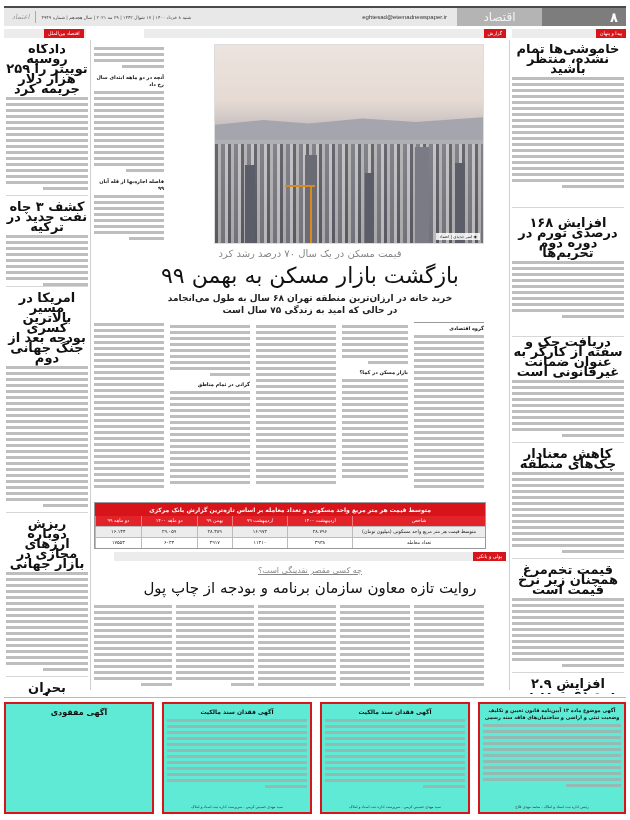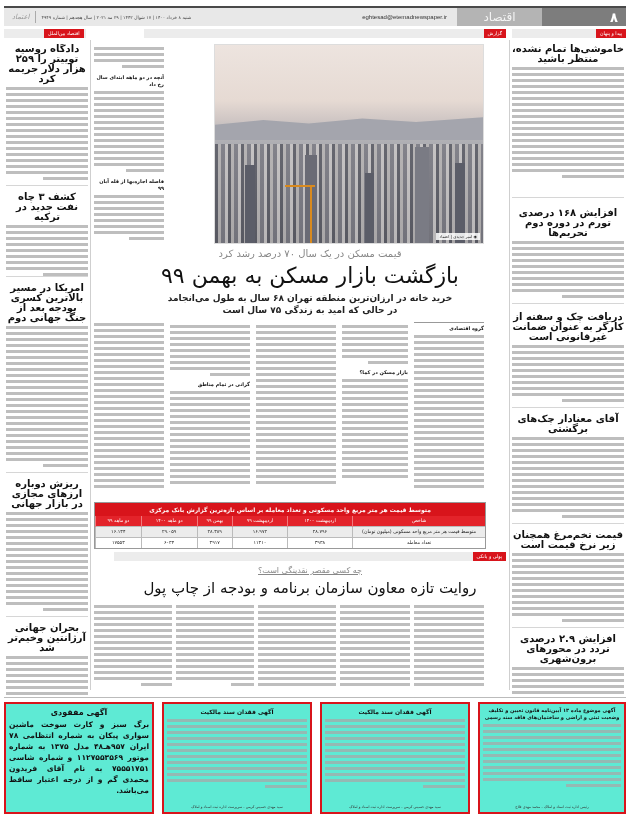--- a/index.html
+++ b/index.html
@@ -20,21 +20,21 @@
   .secbar { position: absolute; height: 9px; background: #ececec; }
   .sectag { position: absolute; height: 9px; background: #d8141b; color: #fff; font-size: 4.8px; line-height: 9px; padding: 0 4px; }
 
   .col { position: absolute; overflow: hidden; }
   .vrule { position: absolute; width: 1px; background: #cfcfcf; }
   .hrule { position: absolute; height: 1px; background: #cfcfcf; }
   .txtlines { display: block; }
   .txtlines span { display: block; height: 3px; background: #a8a8a8; margin: 3px 0 0 0; opacity: .75; }
 
   .hd { font-weight: bold; color: #111; text-align: center; }
-  .hd-sm { font-size: 10px; line-height: 10px; }
+  .hd-sm { font-size: 13px; line-height: 10px; }
   .hd-xs { font-size: 5px; line-height: 7px; text-align: right; }
 
   
   .photo { position: absolute; overflow: hidden; border: 1px solid #ddd;
     background: linear-gradient(180deg, #ede4df 0%, #e6dad3 28%, #cfc6c4 38%, #b9b7ba 44%, #a9aab0 52%, #9a9ba3 100%); }
   .photo .mtn { position: absolute; left: 0; right: 0; top: 34%; height: 14%; background: #a4a5ad; clip-path: polygon(0 45%, 18% 28%, 35% 40%, 55% 22%, 75% 35%, 100% 18%, 100% 100%, 0 100%); }
   .photo .city { position: absolute; left: 0; right: 0; bottom: 0; top: 50%; background:
       repeating-linear-gradient(90deg, rgba(70,70,78,.55) 0 3px, rgba(210,205,200,.6) 3px 6px, rgba(120,118,125,.5) 6px 10px, rgba(235,230,225,.6) 10px 13px),
       linear-gradient(180deg, #8d8f98, #6c6e78); }
   .photo .tower { position: absolute; bottom: 0; background: #5b5d68; }
@@ -101,21 +101,21 @@
         <span></span>
         <span></span>
         <span></span>
         <span></span>
         <span></span>
         <span></span>
         <span></span>
         <span style="width: 55%;"></span>
       </div>
     </div>
-    <div style="margin-bottom: 8px; padding-bottom: 5px; border-bottom: 1px solid rgb(214, 214, 214);">
+    <div style="margin-bottom: 0; padding-bottom: 18px; border-bottom: 1px solid rgb(214, 214, 214);">
       <div class="hd hd-sm">افزایش ۱۶۸ درصدی تورم در دوره دوم تحریم‌ها</div>
       <div class="txtlines">
         <span></span>
         <span></span>
         <span></span>
         <span></span>
         <span></span>
         <span></span>
         <span></span>
         <span></span>
@@ -132,21 +132,21 @@
         <span></span>
         <span></span>
         <span></span>
         <span></span>
         <span></span>
         <span></span>
         <span style="width: 55%;"></span>
       </div>
     </div>
     <div style="margin-bottom: 6px; padding-bottom: 5px; border-bottom: 1px solid rgb(214, 214, 214);">
-      <div class="hd hd-sm">آقای معنادار چک‌های برگشتی</div>
+      <div class="hd hd-sm">کاهش معنادار چک‌های منطقه</div>
       <div class="txtlines">
         <span></span>
         <span></span>
         <span></span>
         <span></span>
         <span></span>
         <span></span>
         <span></span>
         <span></span>
         <span></span>
@@ -640,21 +640,20 @@
       <span></span>
       <span></span>
       <span></span>
     </div>
   </div>
 
 <div class="hrule" style="top:697px; left:4px; right:4px; background:#bbb;"></div>
 
 <div class="ad" style="top:702px; left:4px; width:150px; height:112px;">
   <div class="ad-title" style="font-size:8px; line-height:12px;">آگهی مفقودی</div>
-  <div class="ad-body-big">برگ سبز و کارت سوخت ماشین سواری پیکان به شماره انتظامی ۷۸ ایران ۹۵۷هـ۴۸ مدل ۱۳۷۵ به شماره موتور ۱۱۲۷۵۵۳۵۶۹ و شماره شاسی ۷۵۵۵۱۷۵۱ به نام آقای فریدون محمدی گم و از درجه اعتبار ساقط می‌باشد.</div>
 </div>
 
 <div class="ad" style="top:702px; left:162px; width:150px; height:112px;">
   <div class="ad-title" style="font-size:6px; line-height:9px;">آگهی فقدان سند مالکیت</div>
   <div class="txtlines">
       <span></span>
       <span></span>
       <span></span>
       <span></span>
       <span></span>

